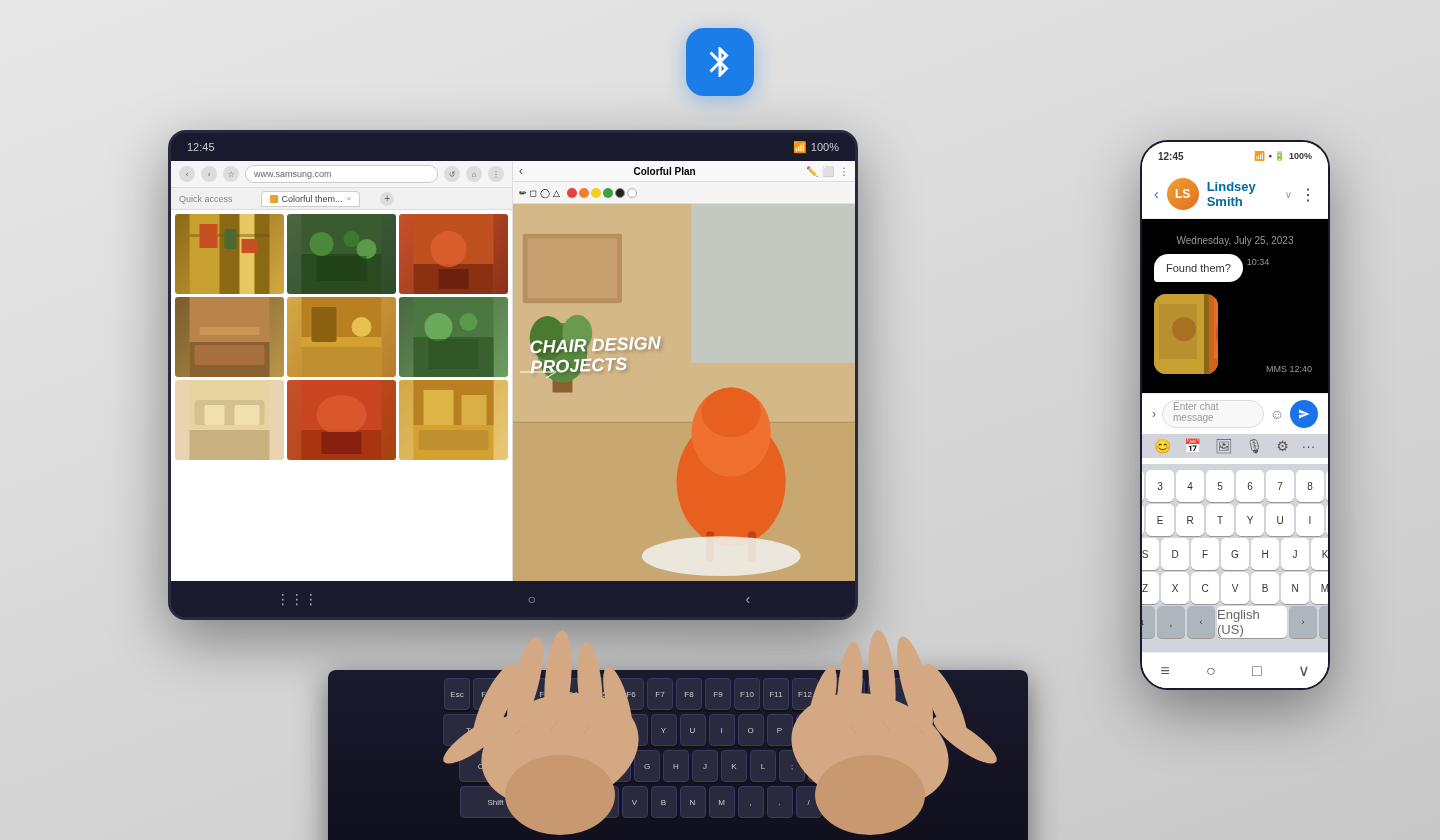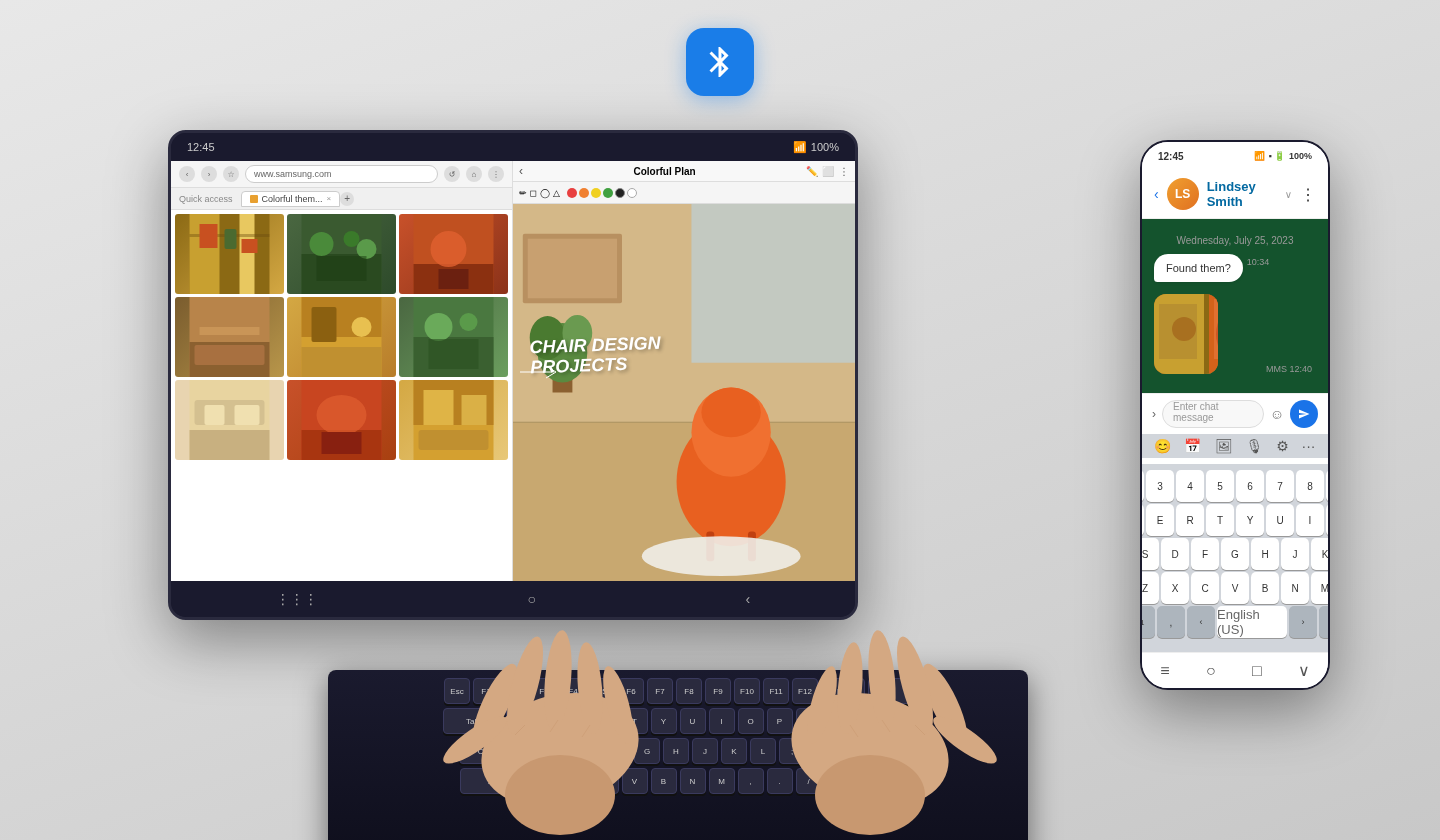--- a/index.html
+++ b/index.html
@@ -121,21 +121,21 @@
       color: #666;
     }
 
     .browser-tabs {
       background: #f0f0f0;
       border-bottom: 1px solid #ddd;
       height: 22px;
       display: flex;
       align-items: center;
       padding: 0 8px;
-      gap: 0;
+      gap: 20px;
       font-size: 9px;
     }
 
     .browser-tab {
       background: white;
       border: 1px solid #ccc;
       border-radius: 4px 4px 0 0;
       padding: 2px 8px;
       font-size: 9px;
       color: #444;
@@ -283,21 +283,21 @@
     }
 
     .key {
       background: #2a2a3e;
       border-radius: 4px;
       color: #ccc;
       font-size: 8px;
       display: flex;
       align-items: center;
       justify-content: center;
-      height: 26px;
+      height: 32px;
       min-width: 26px;
       padding: 0 4px;
       box-shadow: 0 2px 0 #111;
       border: 1px solid #3a3a5e;
     }
 
     .key.wide { min-width: 44px; }
     .key.wider { min-width: 60px; }
     .key.space { min-width: 160px; }
 
@@ -392,21 +392,21 @@
       text-align: center;
       font-size: 10px;
       color: #999;
       padding: 8px 0;
     }
 
     .chat-area {
       flex: 1;
       padding: 8px 12px;
       overflow-y: auto;
-      background: #14532d;
+      background: #000000;
     }
 
     .message-received {
       display: flex;
       flex-direction: row;
       align-items: flex-start;
       margin-bottom: 8px;
     }
 
     .message-bubble {

